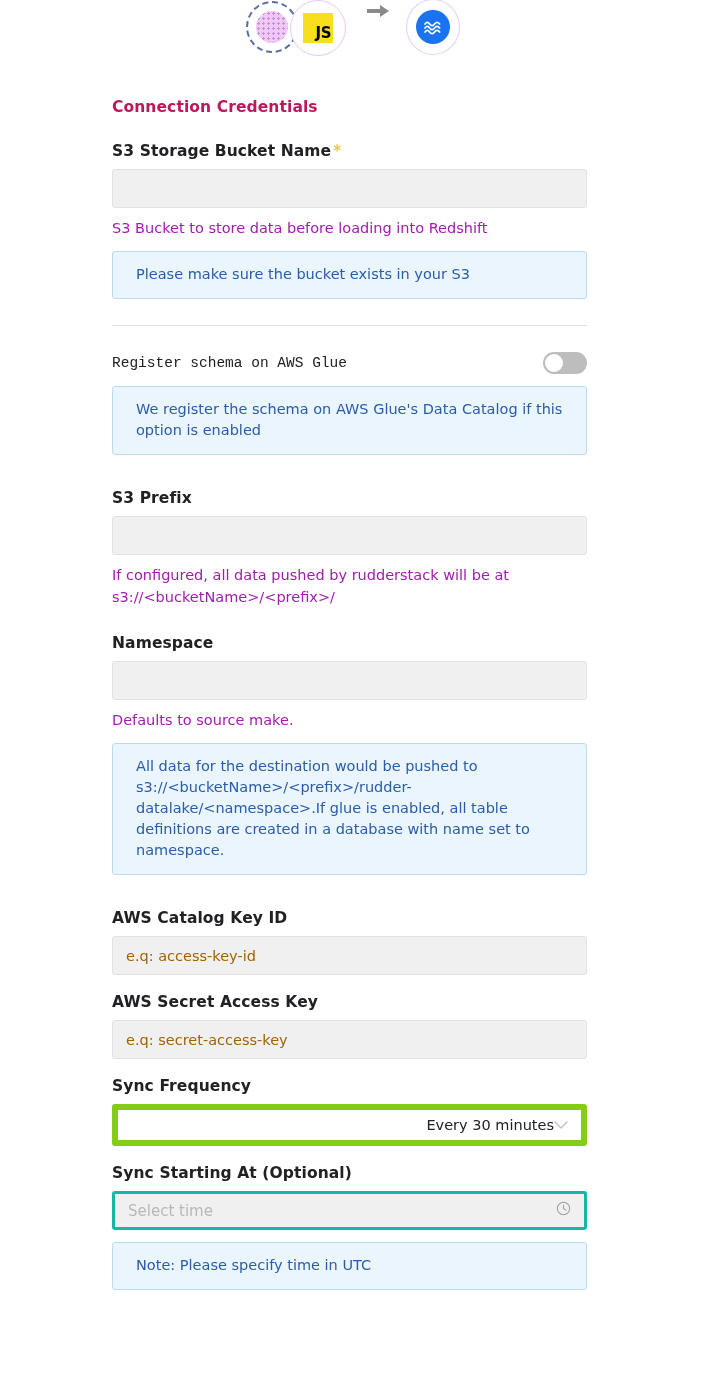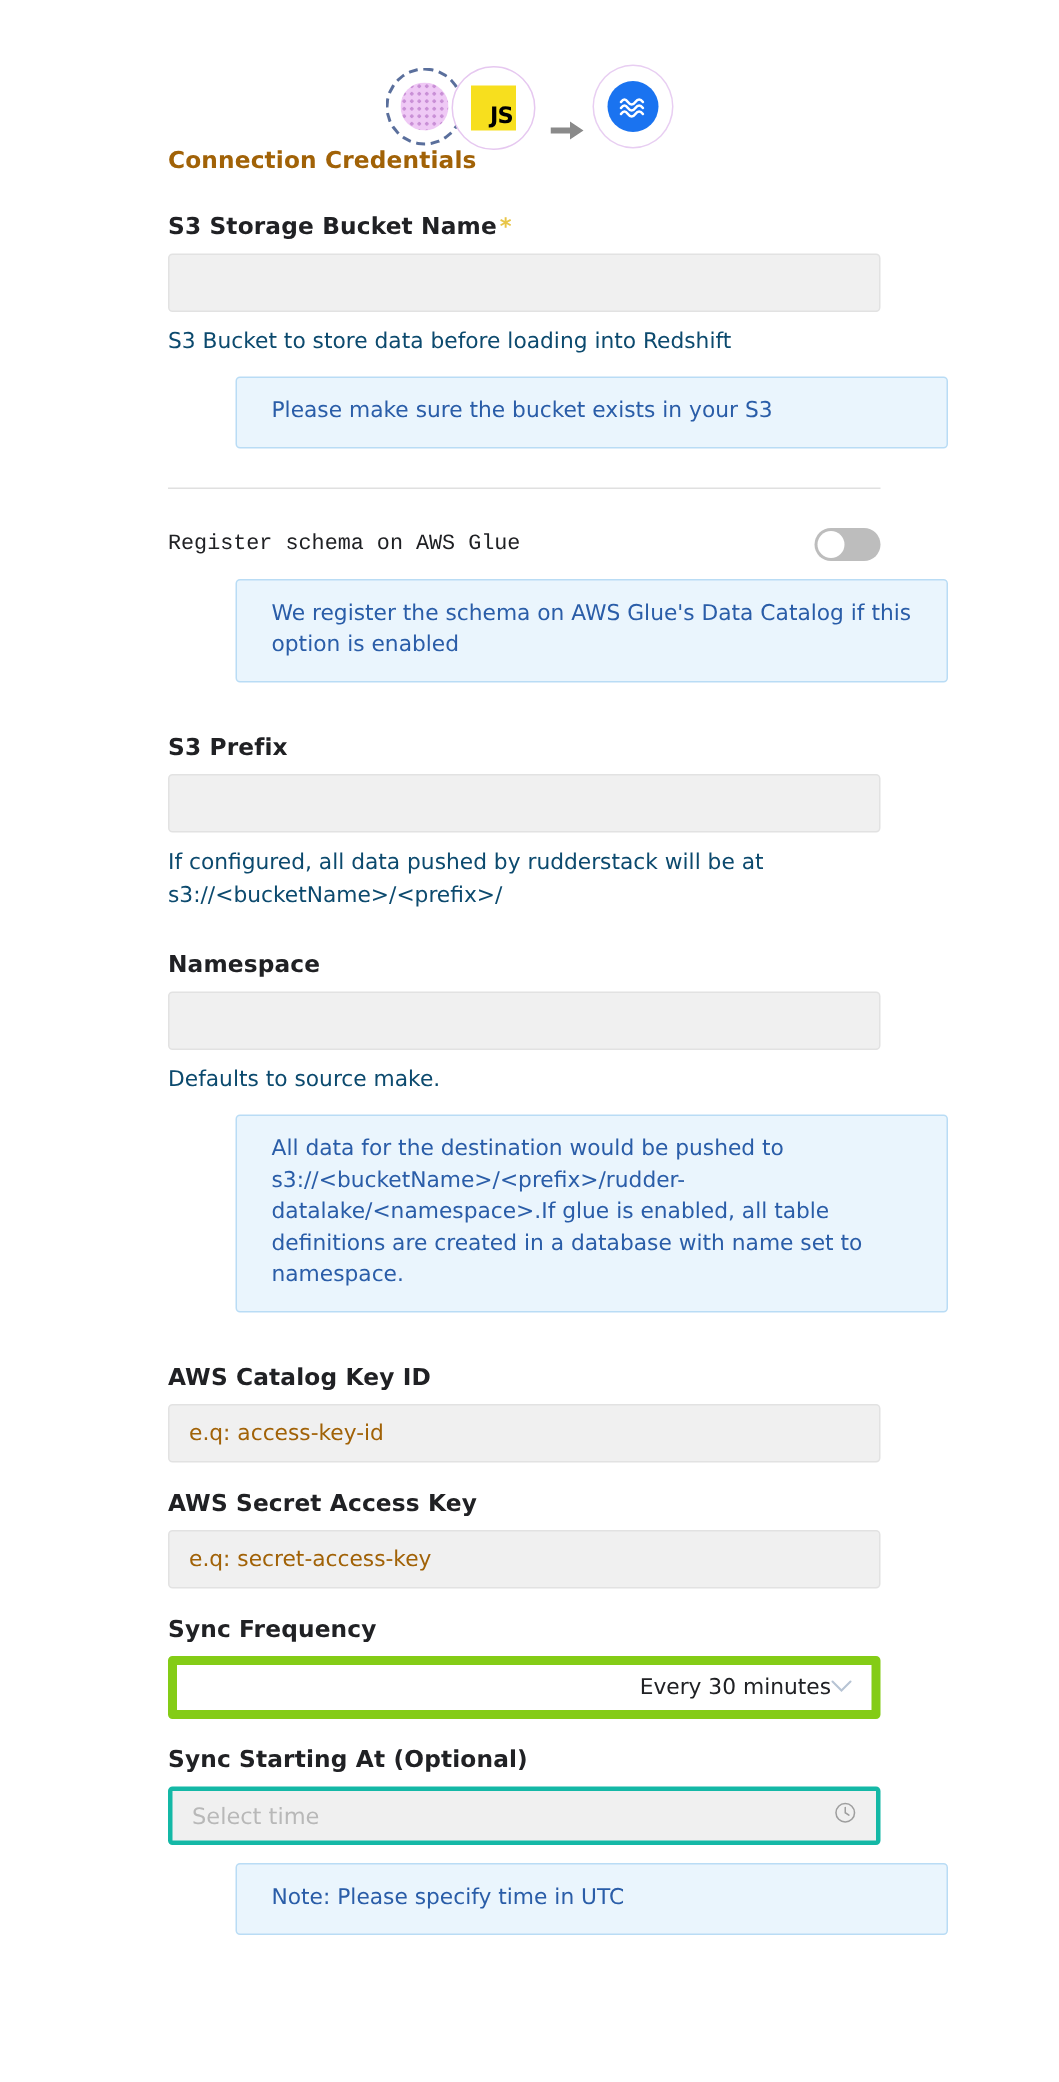--- a/index.html
+++ b/index.html
@@ -11,24 +11,24 @@
     width: 706px; height: 1388px;
     font-family: "DejaVu Sans", "Liberation Sans", sans-serif;
     color: #18191a;
     overflow: hidden;
   }
   .page { width: 706px; }
 
   
   .conn-header {
     display: flex;
-    align-items: flex-end;
+    align-items: flex-start;
     justify-content: center;
     height: 98px;
-    gap: 3px;
+    gap: 14px;
   }
   .node {
     position: relative;
     width: 54px; height: 54px;
     display: flex; align-items: center; justify-content: center;
   }
   .src-node { width: 106px; }
   .dashed-circle {
     position: absolute;
     left: 0; top: 1px;
@@ -84,21 +84,21 @@
     border-radius: 50%;
     background: #1a73f0;
     display: flex; align-items: center; justify-content: center;
   }
 
   
   .form { padding: 0 112px 0 112px; width: 706px; }
   .section-title {
     font-size: 15.5px;
     font-weight: bold;
-    color: #a16207;
+    color: #be185d;
     margin: 0 0 26px 0;
     letter-spacing: 0.1px;
   }
   .field { margin-bottom: 0; }
   .label {
     font-size: 15.5px;
     font-weight: bold;
     color: #202124;
     margin: 0 0 9px 0;
     letter-spacing: 0.1px;
@@ -118,35 +118,34 @@
     font-size: 14.5px;
     color: #202124;
     padding: 0 13px;
     font-family: "DejaVu Sans", "Liberation Sans", sans-serif;
     display: flex;
     align-items: center;
   }
   .input.placeholder { color: #a16207; }
   .helper {
     font-size: 14.5px;
-    color: #0c4a6e;
+    color: #a21caf;
     line-height: 22px;
     margin: 9px 0 0 0;
   }
   .infobox {
     width: 475px;
     background: #eaf5fd;
     border: 1px solid #b9dcf5;
     border-radius: 3px;
     color: #2a5da8;
     font-size: 14.5px;
     line-height: 21px;
     padding: 12px 19px 13px 23px;
     margin-top: 12px;
-    margin-left: 45px;
   }
   .divider {
     width: 475px;
     height: 1px;
     background: #e0e0e0;
     border: 0;
     margin: 26px 0 26px 0;
   }
   .toggle-row {
     width: 475px;

